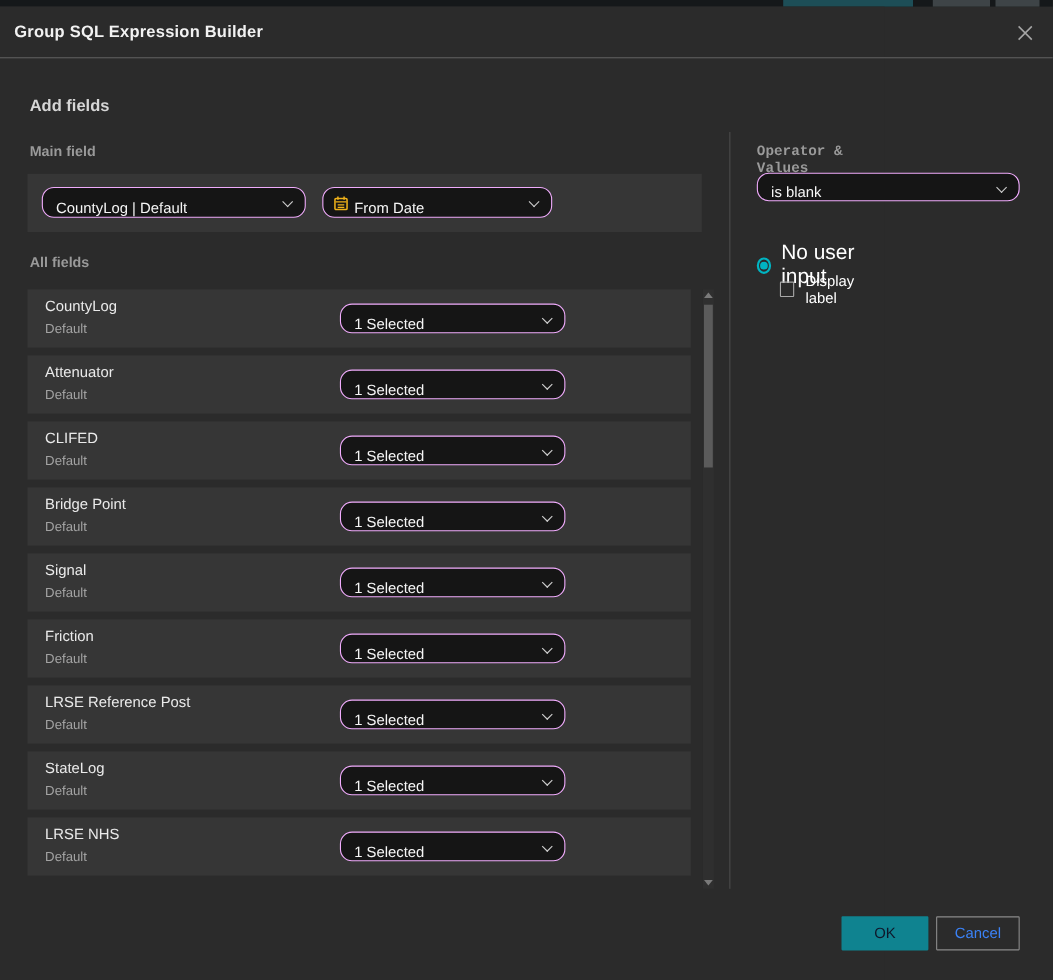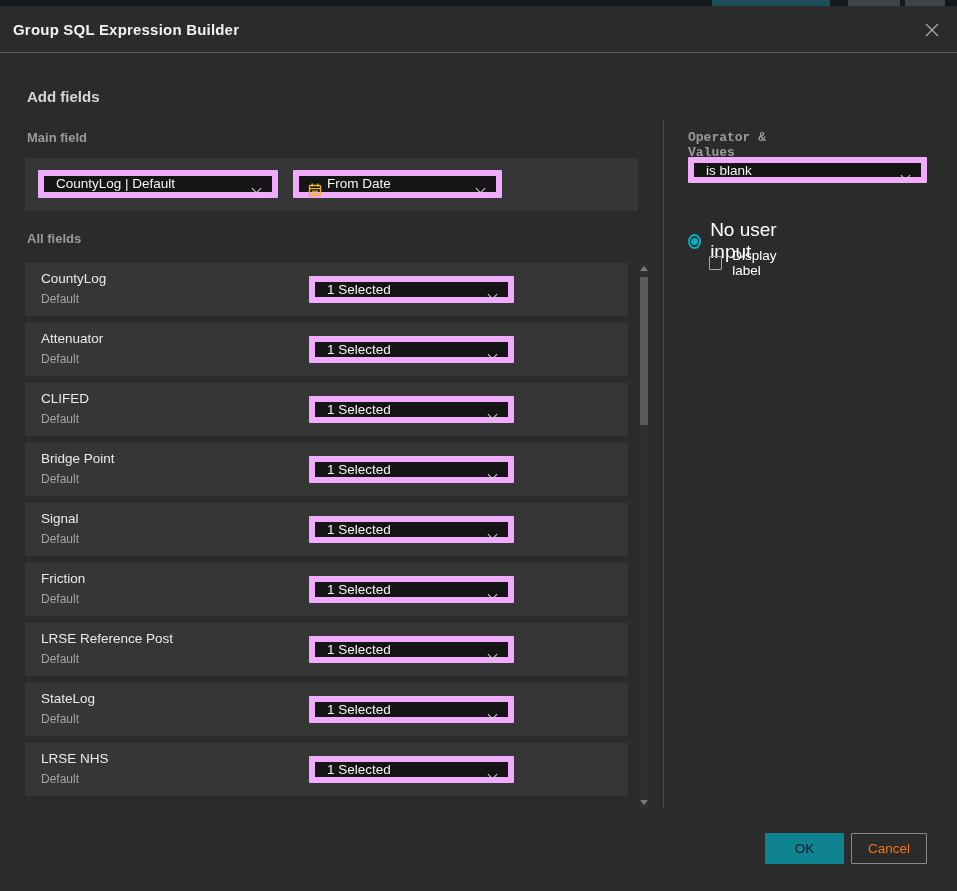--- a/index.html
+++ b/index.html
@@ -35,22 +35,22 @@
   .h-add { position:absolute; left:27px; top:82px; font-size:15px; font-weight:700; color:#d6d6d6; }
   .h-sub { position:absolute; font-size:13px; font-weight:700; color:#9a9a9a; }
   .h-main   { left:27px; top:124px; }
   .h-allf   { left:27px; top:225px; }
   .h-opval  { left:688px; top:124px;font-family:Liberation Mono, monospace; }
 
   .panel { position:absolute; background:#363636; }
   .main-panel { left:25px; top:152px; width:613px; height:53px; }
 
   .dropdown {
-    position:absolute; background:#151515; border:6px solid #f0abfc; border-radius:1px;
-    display:flex; align-items:flex-start; height:28px;
+    position:absolute; background:#151515; border:1px solid #f0abfc; border-radius:11px;
+    display:flex; align-items:flex-end; height:28px;
     font-size:13.5px; color:#f5f5f5; cursor:pointer;
   }
   .dropdown .dd-text { margin-left:12px; white-space:nowrap; overflow:hidden; }
   .chev {
     position:absolute; right:12px; top:9px; width:7px; height:7px;
     border-right:1.6px solid #cfcfcf; border-bottom:1.6px solid #cfcfcf;
     transform:rotate(45deg);
   }
   .dd-source { left:13px; top:12px; width:240px; }
   .dd-field  { left:268px; top:12px; width:209px; }
@@ -88,21 +88,21 @@
   .checkbox { width:14px; height:14px; border:1.5px solid #a8a8a8; background:transparent; border-radius:1px; }
   .check-label { margin-left:10px; font-size:13.5px; color:#ffffff; }
 
   
   .btn {
     position:absolute; top:827px; height:31px;
     display:flex; align-items:center; justify-content:center;
     font-size:13.5px; cursor:pointer; border-radius:1px;
   }
   .btn-ok { left:765px; width:79px; background:#0f8390; color:#0f172a; }
-  .btn-cancel { left:851px; width:76px; background:transparent; border:1px solid #8a8a8a; color:#f97316; }
+  .btn-cancel { left:851px; width:76px; background:transparent; border:1px solid #8a8a8a; color:#3b82f6; }
 
   svg { display:block; }
 </style>
 </head>
 <body>
 
 <div class="backdrop-strip">
   <div class="blk blk-teal"></div>
   <div class="blk blk-gray1"></div>
   <div class="blk blk-gray2"></div>

